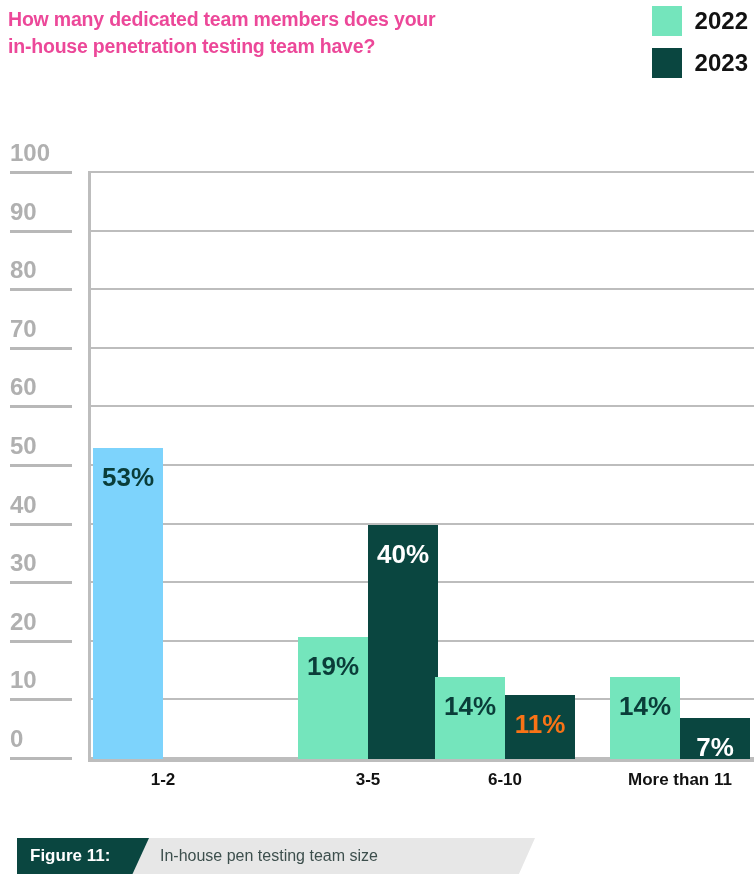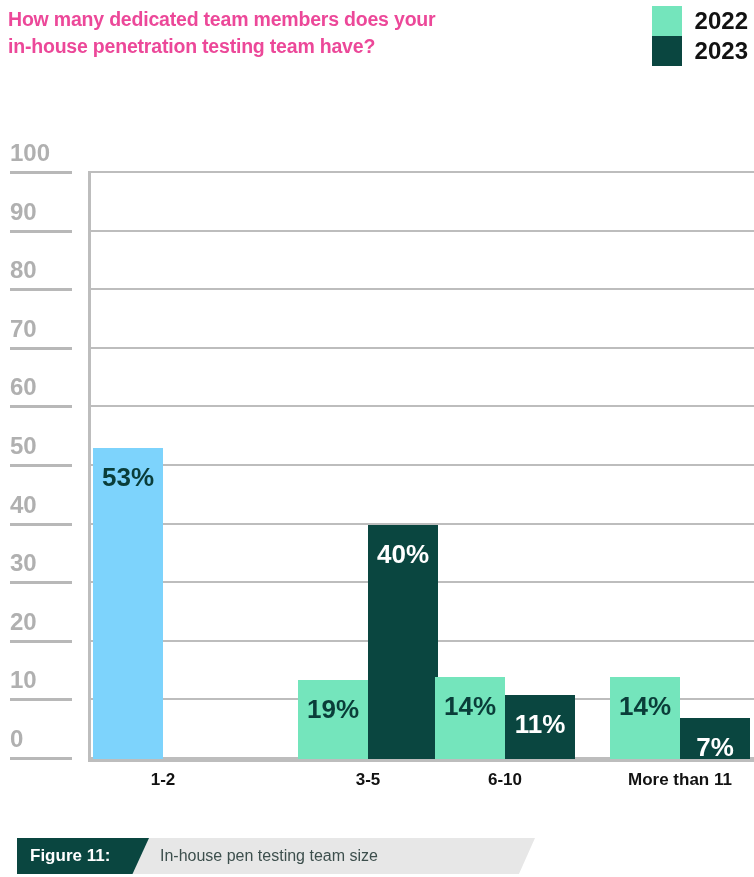--- a/index.html
+++ b/index.html
@@ -15,21 +15,21 @@
     position:absolute;left:0;top:0;width:754px;height:100px;
   }
   #chart-title{
     position:absolute;left:8px;top:6px;width:560px;
     font-size:19.5px;font-weight:bold;color:#ec4899;
     line-height:27px;letter-spacing:-0.2px;
   }
   #chart-title div{white-space:nowrap;}
   #legend{
     position:absolute;right:6px;top:6px;
-    display:flex;flex-direction:column;align-items:flex-end;
+    display:flex;flex-direction:column;gap:12px;align-items:flex-end;
   }
   .legend-item{display:flex;align-items:center;gap:13px;}
   .legend-swatch{width:30px;height:30px;display:block;}
   .legend-label{font-size:24px;font-weight:bold;color:#121212;line-height:30px;}
 
   
   #plot{
     position:absolute;left:0;top:0;width:754px;height:810px;
   }
   #y-axis-labels{position:absolute;left:0;top:0;width:88px;height:810px;}
@@ -140,31 +140,31 @@
       <div class="y-rule" style="top: 288.2px;"></div>
       <div class="y-tick" style="top: 225.6px;">90</div>
       <div class="y-rule" style="top: 229.6px;"></div>
       <div class="y-tick" style="top: 167px;">100</div>
       <div class="y-rule" style="top: 171px;"></div>
     </div>
   <div id="bars">
       <div class="bar light" style="left: 93px; width: 70px; height: 310.58px; bottom: 51px; background: #7dd3fc;">
         <span class="bar-label" style="top: 16px; color: rgb(10, 61, 57);">53%</span>
       </div>
-      <div class="bar light" style="left: 298px; width: 70px; height: 79px; bottom: 51px; background: rgb(116, 229, 188);">
+      <div class="bar light" style="left: 298px; width: 70px; height: 122px; bottom: 51px; background: rgb(116, 229, 188);">
         <span class="bar-label" style="top: 16px; color: rgb(10, 61, 57);">19%</span>
       </div>
       <div class="bar dark" style="left: 368px; width: 70px; height: 234.4px; bottom: 51px; background: rgb(10, 70, 64);">
         <span class="bar-label" style="top: 16px; color: rgb(255, 255, 255);">40%</span>
       </div>
       <div class="bar light" style="left: 435px; width: 70px; height: 82.04px; bottom: 51px; background: rgb(116, 229, 188);">
         <span class="bar-label" style="top: 16px; color: rgb(10, 61, 57);">14%</span>
       </div>
       <div class="bar dark" style="left: 505px; width: 70px; height: 64.46px; bottom: 51px; background: rgb(10, 70, 64);">
-        <span class="bar-label" style="top: 16px; color: #ffffff;">11%</span>
+        <span class="bar-label" style="top: 16px; color: #f97316;">11%</span>
       </div>
       <div class="bar light" style="left: 610px; width: 70px; height: 82.04px; bottom: 51px; background: rgb(116, 229, 188);">
         <span class="bar-label" style="top: 16px; color: rgb(10, 61, 57);">14%</span>
       </div>
       <div class="bar dark" style="left: 680px; width: 70px; height: 41.02px; bottom: 51px; background: rgb(10, 70, 64);">
         <span class="bar-label" style="top: 16px; color: rgb(255, 255, 255);">7%</span>
       </div>
     </div>
   <div id="x-axis-labels">
       <div class="x-tick" style="left: 53px; width: 220px; color: rgb(18, 18, 18);">1-2</div>

